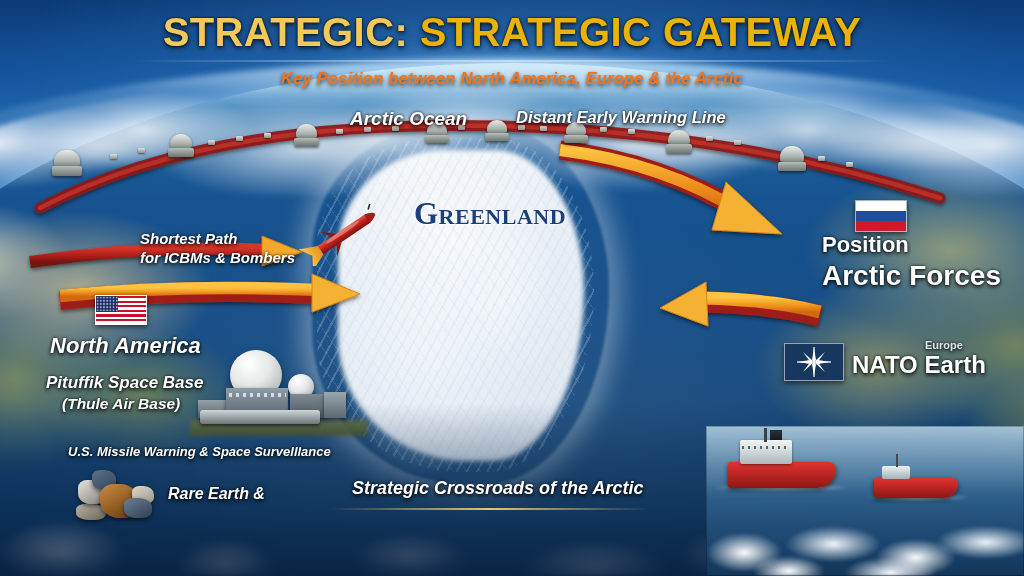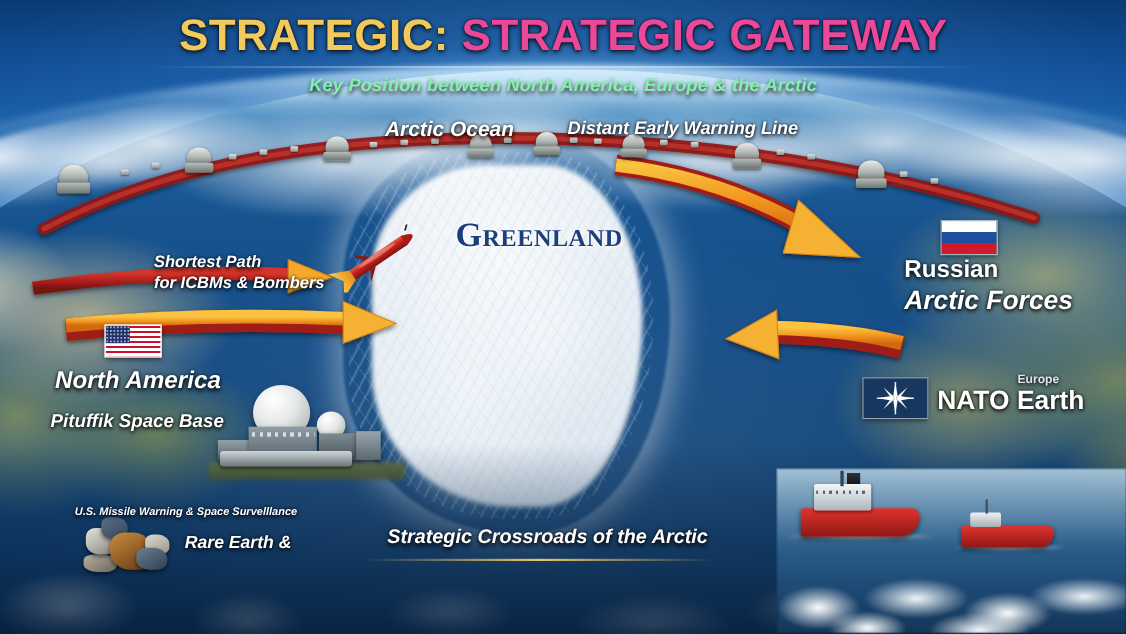--- a/index.html
+++ b/index.html
@@ -140,28 +140,28 @@
 
   
   .titlewrap{ position:absolute; left:0; top:0; width:100%; text-align:center; z-index:40; }
   .title{
     font-size:40px; font-weight:bold; letter-spacing:.4px;
     padding-top:12px; line-height:1.04;
     text-shadow:0 2px 5px rgba(0,0,0,.75), 0 0 2px rgba(0,0,0,.9);
     white-space:nowrap;
   }
   .title .gold{ color:#f2c95b; }
-  .title .white{ color:#ec4899; }
+  .title .white{ color:#eab308; }
   .title-rule{
     width:74%; height:2px; margin:6px auto 0;
     background:linear-gradient(90deg, rgba(255,255,255,0), rgba(200,222,245,.85), rgba(255,255,255,0));
   }
   .subtitle{
     margin-top:7px; font-size:16.5px; font-weight:bold; font-style:italic;
-    color:#86efac; letter-spacing:.2px;
+    color:#f97316; letter-spacing:.2px;
     text-shadow:0 2px 4px rgba(0,0,0,.8);
   }
 
   
   .lbl{ position:absolute; z-index:30; color:#fff; white-space:nowrap;
         text-shadow:0 2px 4px rgba(0,0,0,.85), 0 0 3px rgba(0,0,0,.8); }
   .lbl.bi{ font-style:italic; font-weight:bold; }
   .lbl.b{ font-weight:bold; }
 
   #label-arctic-ocean{ left:350px; top:108px; font-size:19px; }
@@ -169,26 +169,26 @@
   #label-greenland{
     left:414px; top:196px; font-size:31px; font-weight:bold;
     font-family:"Liberation Serif", serif;
     font-variant:small-caps; letter-spacing:.5px;
     color:#1b3f7a;
     text-shadow:0 1px 2px rgba(255,255,255,.75), 0 0 6px rgba(255,255,255,.6);
   }
   #label-shortest-path{ left:140px; top:230px; font-size:15px; line-height:1.25; text-align:left; }
   #label-north-america{ left:50px; top:333px; font-size:22px; }
   #label-russian{ left:822px; top:232px; font-size:22px; line-height:1.22; }
-  #label-russian .sub{ font-style:italic; font-size:24px; display:block; }
+  #label-russian .sub{ font-size:28px; display:block; }
   #label-nato{ left:852px; top:351px; font-size:24px; }
   #label-europe{ left:925px; top:339px; font-size:11px; font-weight:bold; color:#e8eef5; opacity:.92; }
   #label-pituffik{ left:46px; top:372px; font-size:17px; line-height:1.3; }
   #label-pituffik .sub{ font-size:15.5px; display:block; padding-left:16px; }
-  #label-missile-warning{ left:68px; top:460px; font-size:10px; }
+  #label-missile-warning{ left:68px; top:444px; font-size:13px; }
   #label-rare-earth{ left:168px; top:484px; font-size:16px; line-height:1.3; }
   #label-crossroads{ left:352px; top:478px; font-size:18px; }
   .gold-underline{
     position:absolute; left:330px; top:508px; width:320px; height:2px; z-index:29;
     background:linear-gradient(90deg, rgba(240,200,90,0), rgba(244,206,104,.95), rgba(240,200,90,0));
     filter:blur(.4px);
   }
 
   
   .flag{ position:absolute; z-index:32; border:1px solid rgba(255,255,255,.55);
@@ -521,29 +521,30 @@
   <div class="lbl" id="label-greenland">Greenland</div>
 
   <div class="lbl bi" id="label-shortest-path">
     <span>Shortest Path</span><br>
     <span>for ICBMs &amp; Bombers</span>
   </div>
 
   <div class="lbl bi" id="label-north-america">North America</div>
 
   <div class="lbl b" id="label-russian">
-    <span>Russian</span>
+    <span>Position</span>
     <span class="sub">Arctic Forces</span>
   </div>
 
   <div class="lbl b" id="label-europe">Europe</div>
   <div class="lbl b" id="label-nato">NATO Earth</div>
 
   <div class="lbl bi" id="label-pituffik">
     <span>Pituffik Space Base</span>
+    <span class="sub">(Thule Air Base)</span>
   </div>
 
   <div class="lbl bi" id="label-missile-warning">U.S. Missile Warning &amp; Space Survelllance</div>
 
   <div class="lbl bi" id="label-rare-earth">
     <span>Rare Earth &amp;</span><br>
   </div>
 
   <div class="lbl bi" id="label-crossroads">Strategic Crossroads of the Arctic</div>
   <div class="gold-underline"></div>

